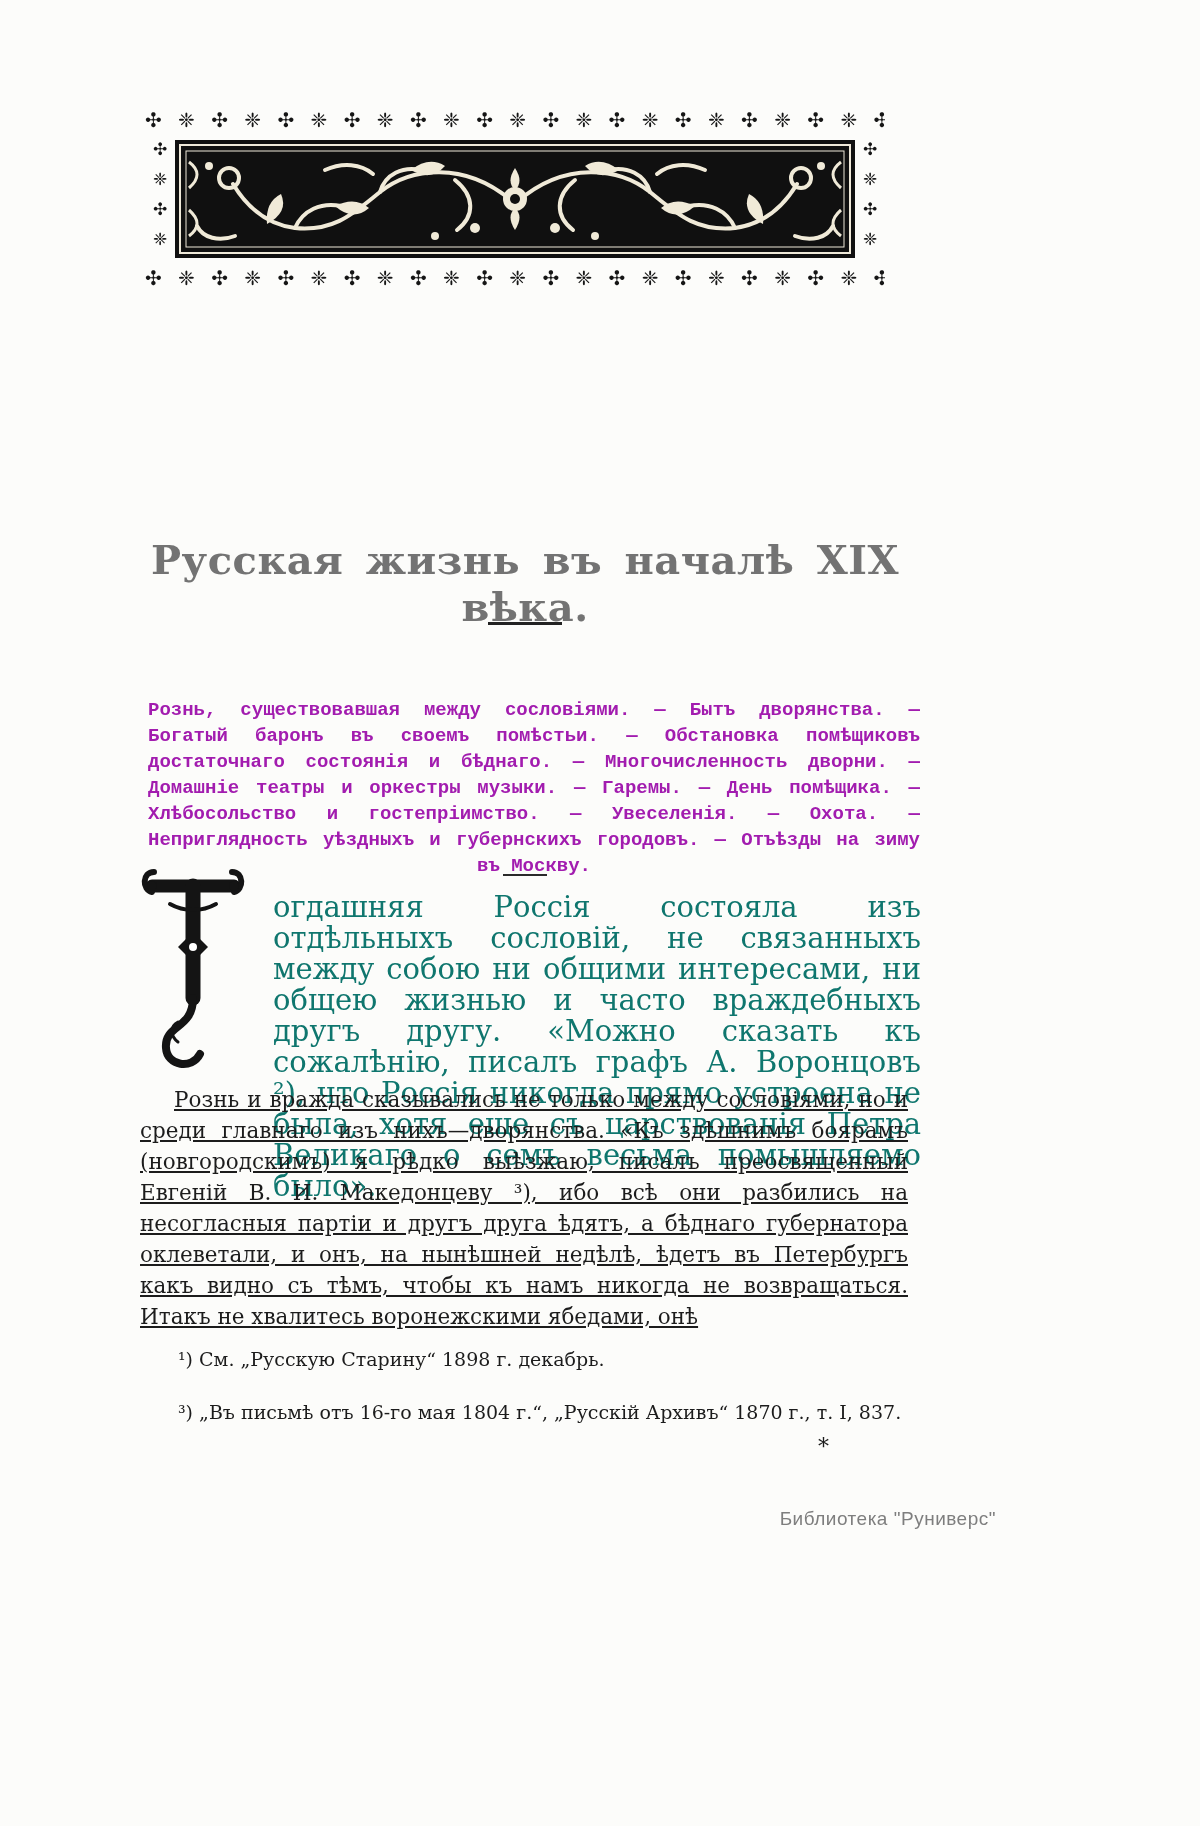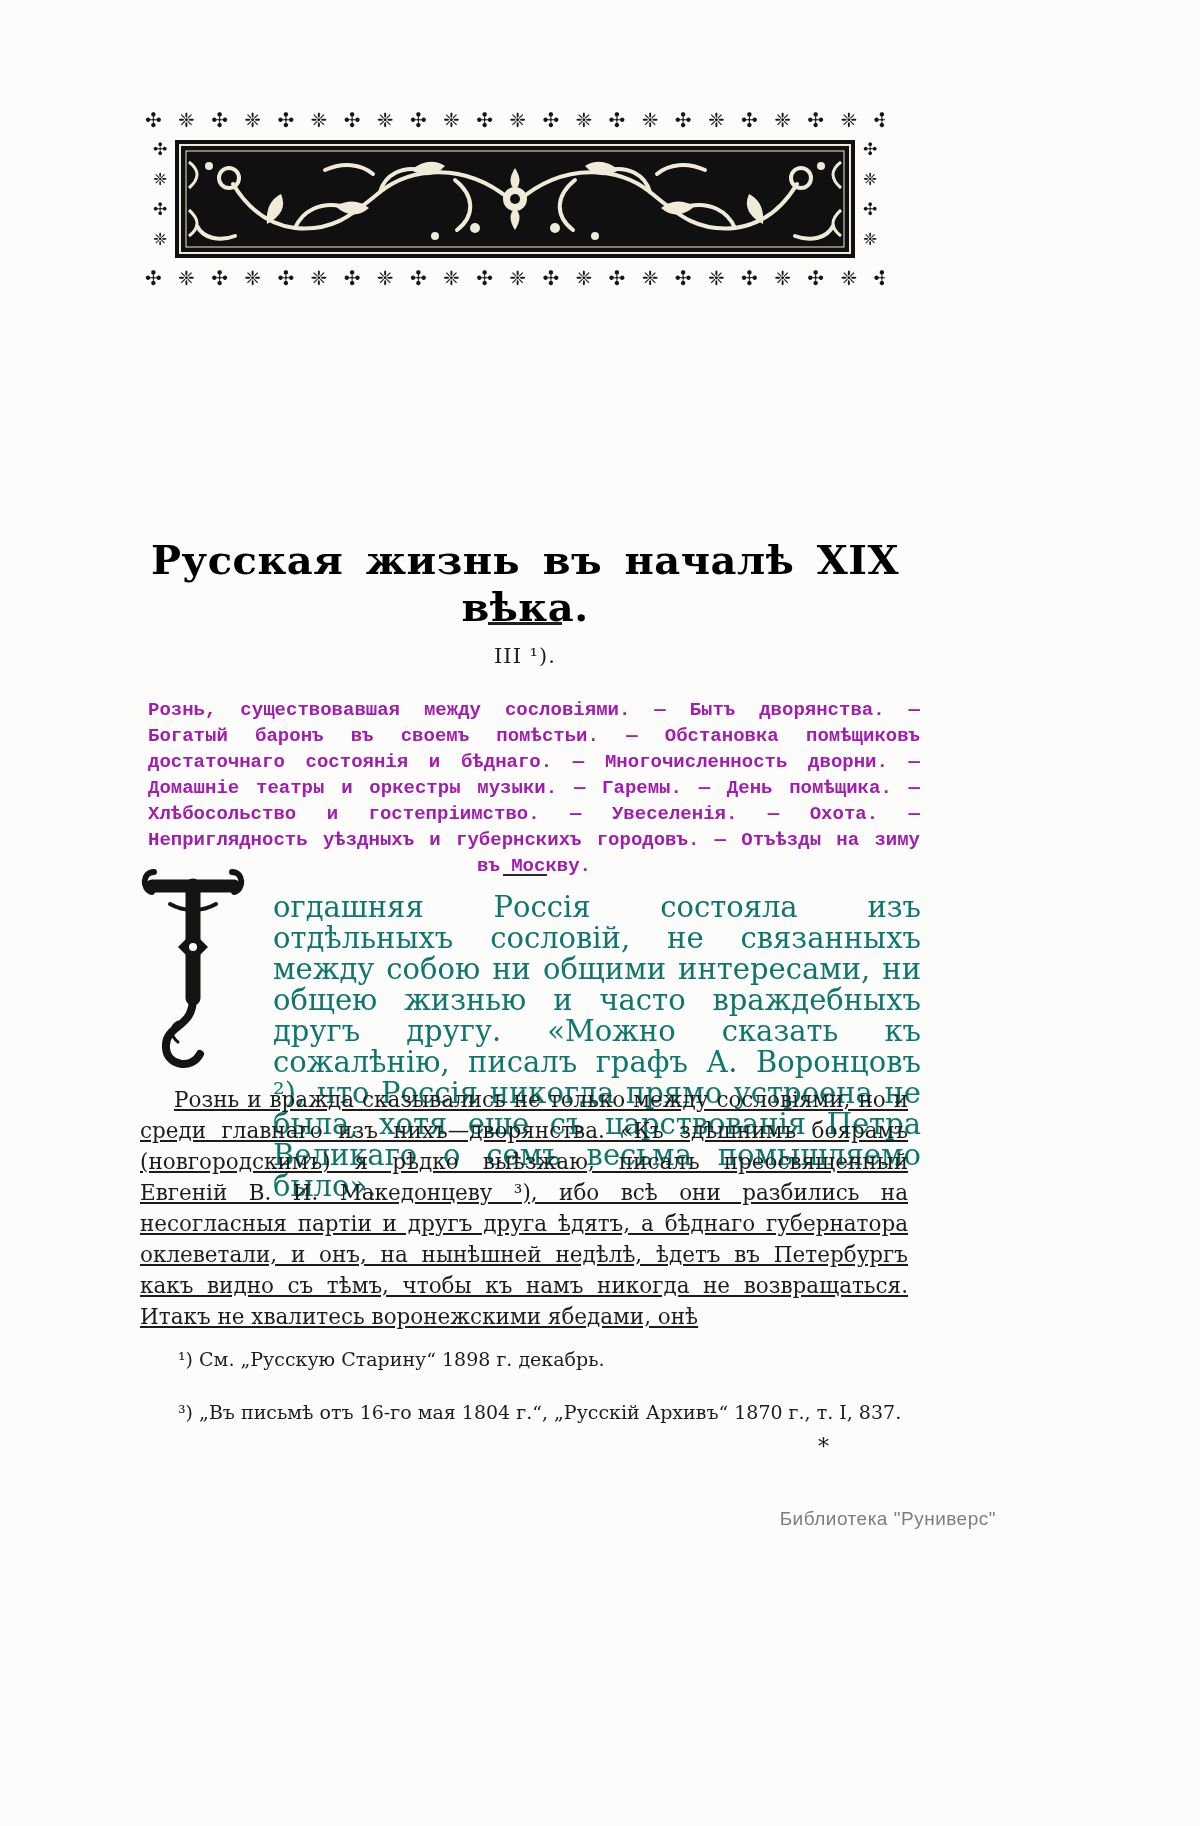--- a/index.html
+++ b/index.html
@@ -29,21 +29,21 @@
     font-size:17px; color:#151515; letter-spacing:10px;
     display:flex; align-items:center; justify-content:center;
   }
   .orn-band { flex:1; display:block; }
 
   
   .title {
     position:absolute; top:536px; left:143px; width:764px;
     text-align:center; font-weight:bold;
     font-size:40px; letter-spacing:.5px; word-spacing:8px;
-    color:#000000;
+    color:#737373;
   }
   .rule-title { position:absolute; top:622px; left:488px; width:74px; border-top:3px solid #222; }
   .chapter-heading {
     position:absolute; top:644px; left:143px; width:764px;
     text-align:center; font-size:21px; letter-spacing:1px; color:#1b1b1b;
   }
 
   
   .summary {
     position:absolute; top:697px; left:148px; width:772px;
@@ -130,21 +130,20 @@
           <path d="M666 96 q -16 -12 0 -26"></path>
         </g>
       </svg>
       <div class="orn-col">✣❈✣❈</div>
     </div>
     <div class="orn-row">✣ ❈ ✣ ❈ ✣ ❈ ✣ ❈ ✣ ❈ ✣ ❈ ✣ ❈ ✣ ❈ ✣ ❈ ✣ ❈ ✣ ❈ ✣ ❈ ✣ ❈ ✣</div>
   </div>
 
   <h1 class="title">Русская жизнь въ началѣ XIX вѣка.</h1>
   <div class="rule-title"></div>
-  <div class="chapter-heading">III ¹).</div>
 
   <div class="summary">Рознь, существовавшая между сословіями. — Бытъ дворянства. — Богатый баронъ въ своемъ помѣстьи. — Обстановка помѣщиковъ достаточнаго состоянія и бѣднаго. — Многочисленность дворни. — Домашніе театры и оркестры музыки. — Гаремы. — День помѣщика. — Хлѣбосольство и гостепріимство. — Увеселенія. — Охота. — Неприглядность уѣздныхъ и губернскихъ городовъ. — Отъѣзды на зиму въ Москву.</div>
   <div class="section-divider"></div>
 
   <div class="dropcap">
     <svg viewBox="0 0 106 238">
       <g stroke="#141414" fill="none" stroke-linecap="round">
         <path d="M12 40 H94" stroke-width="13"></path>
         <path d="M12 46 C 2 44, 2 26, 14 26" stroke-width="6"></path>
         <path d="M94 46 C 104 44, 104 26, 92 26" stroke-width="6"></path>

